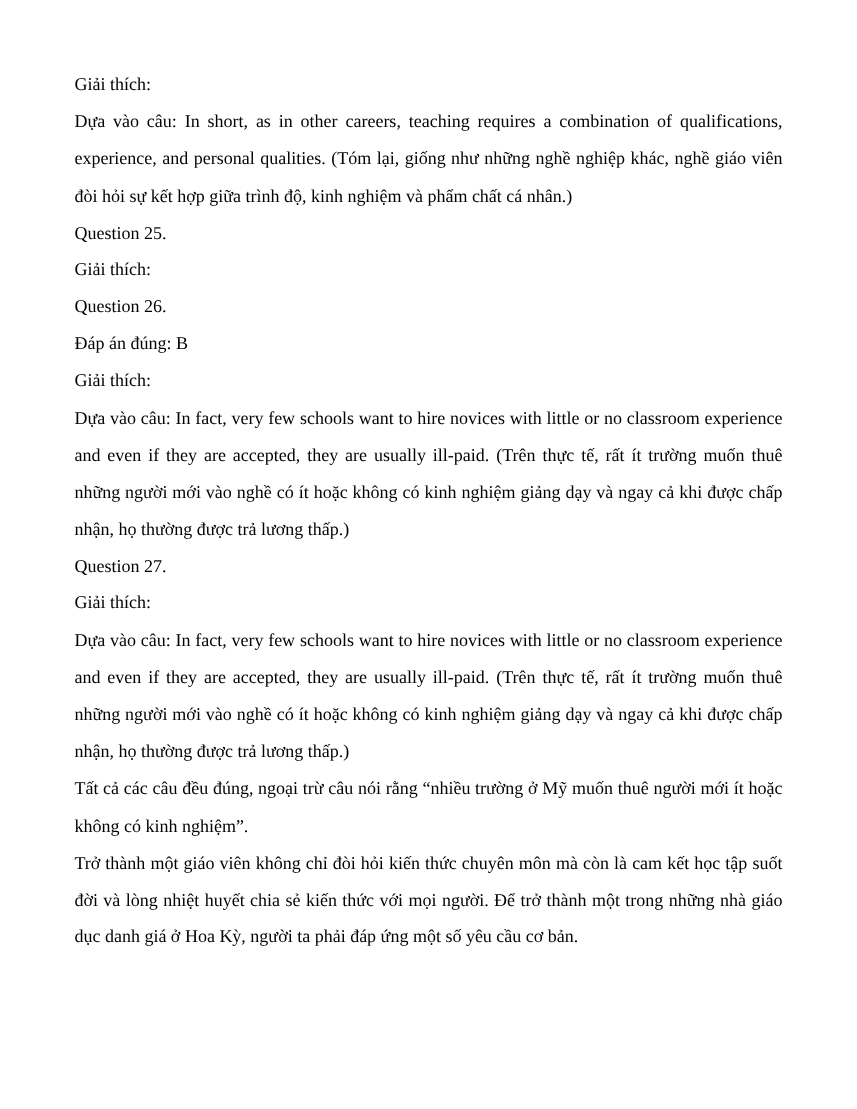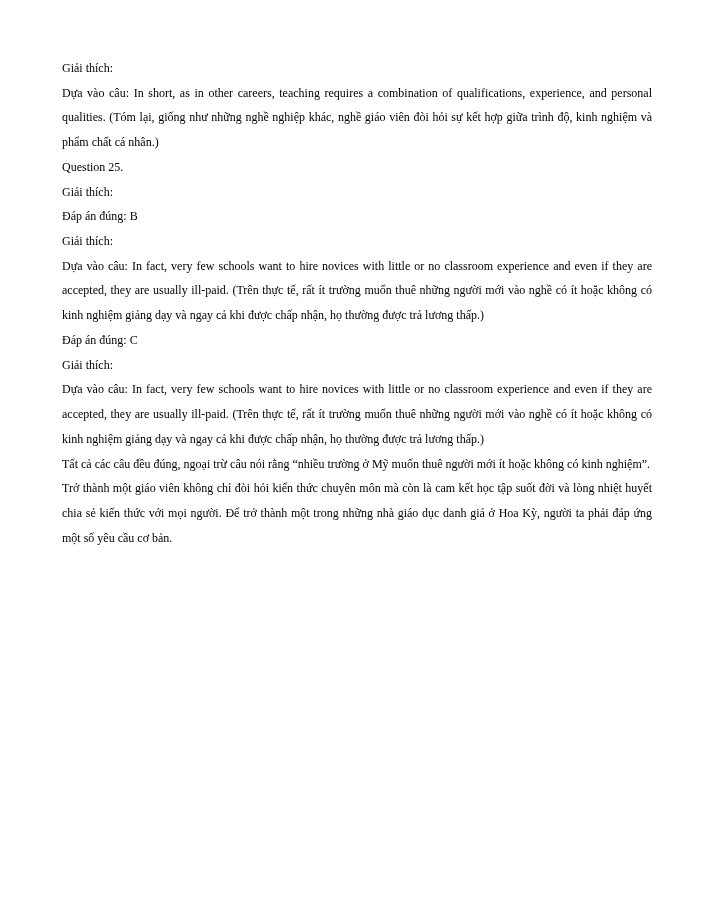--- a/index.html
+++ b/index.html
@@ -16,21 +16,21 @@
   }
   .page {
     width: 714px;
     height: 924px;
     box-sizing: border-box;
     padding: 56px 62px 0 62px;
     background: #ffffff;
     position: relative;
   }
   .doc-body {
-    font-size: 12px;
+    font-size: 15px;
     line-height: 2.06;
     text-align: left;
   }
   .para {
     margin: 0;
     padding: 0;
     text-align: left;
   }
   .para.bold {
     font-weight: normal;
@@ -45,25 +45,26 @@
 
 <div class="page">
   <div class="doc-body">
 
     <p class="para">Giải thích:</p>
     <p class="para justify">Dựa vào câu: In short, as in other careers, teaching requires a combination of qualifications, experience, and personal qualities. (Tóm lại, giống như những nghề nghiệp khác, nghề giáo viên đòi hỏi sự kết hợp giữa trình độ, kinh nghiệm và phẩm chất cá nhân.)</p>
 
     <p class="para bold">Question 25.</p>
     <p class="para">Giải thích:</p>
 
+    <p class="para bold">Question 26.</p>
     <p class="para">Đáp án đúng: B</p>
     <p class="para">Giải thích:</p>
     <p class="para justify">Dựa vào câu: In fact, very few schools want to hire novices with little or no classroom experience and even if they are accepted, they are usually ill-paid. (Trên thực tế, rất ít trường muốn thuê những người mới vào nghề có ít hoặc không có kinh nghiệm giảng dạy và ngay cả khi được chấp nhận, họ thường được trả lương thấp.)</p>
 
-    <p class="para">Đáp án đúng: C</p>
+    <p class="para bold">Question 27.</p>
     <p class="para">Giải thích:</p>
     <p class="para justify">Dựa vào câu: In fact, very few schools want to hire novices with little or no classroom experience and even if they are accepted, they are usually ill-paid. (Trên thực tế, rất ít trường muốn thuê những người mới vào nghề có ít hoặc không có kinh nghiệm giảng dạy và ngay cả khi được chấp nhận, họ thường được trả lương thấp.)</p>
     <p class="para justify">Tất cả các câu đều đúng, ngoại trừ câu nói rằng “nhiều trường ở Mỹ muốn thuê người mới ít hoặc không có kinh nghiệm”.</p>
 
     <p class="para justify">Trở thành một giáo viên không chỉ đòi hỏi kiến thức chuyên môn mà còn là cam kết học tập suốt đời và lòng nhiệt huyết chia sẻ kiến thức với mọi người. Để trở thành một trong những nhà giáo dục danh giá ở Hoa Kỳ, người ta phải đáp ứng một số yêu cầu cơ bản.</p>
 
   </div>
 </div>
 
 </body></html>

